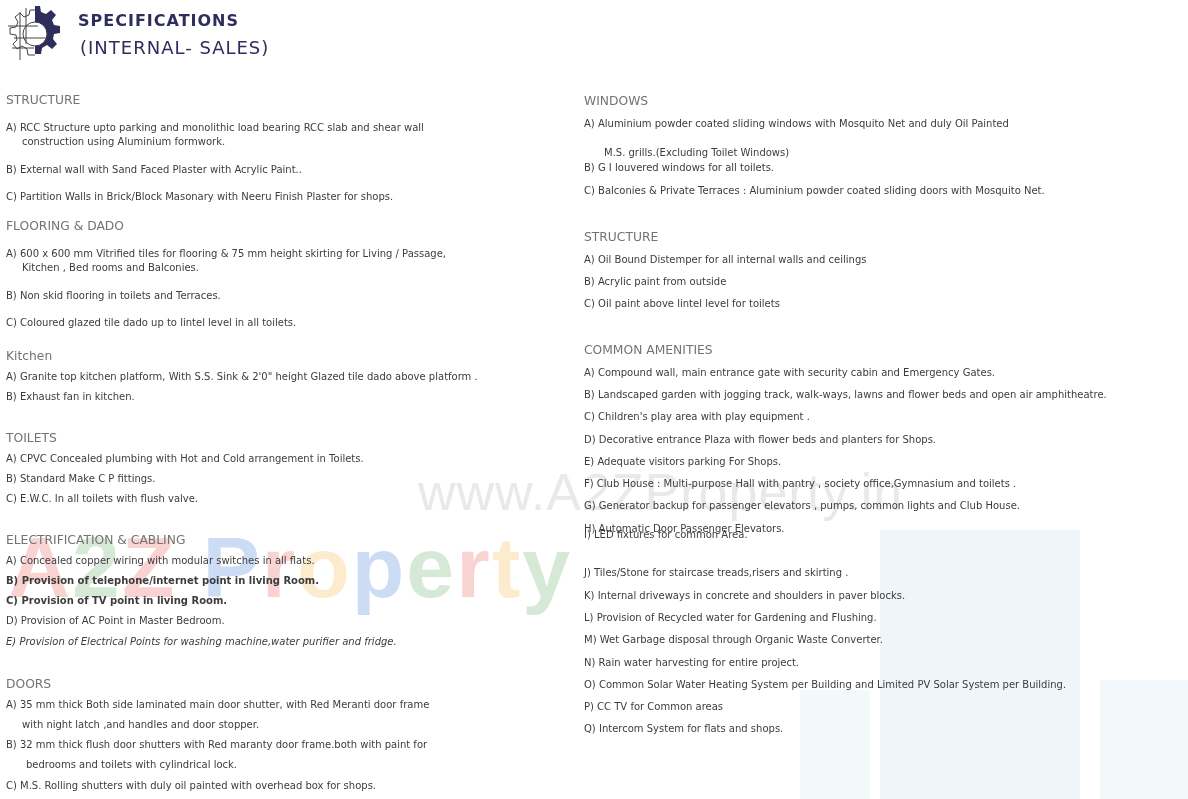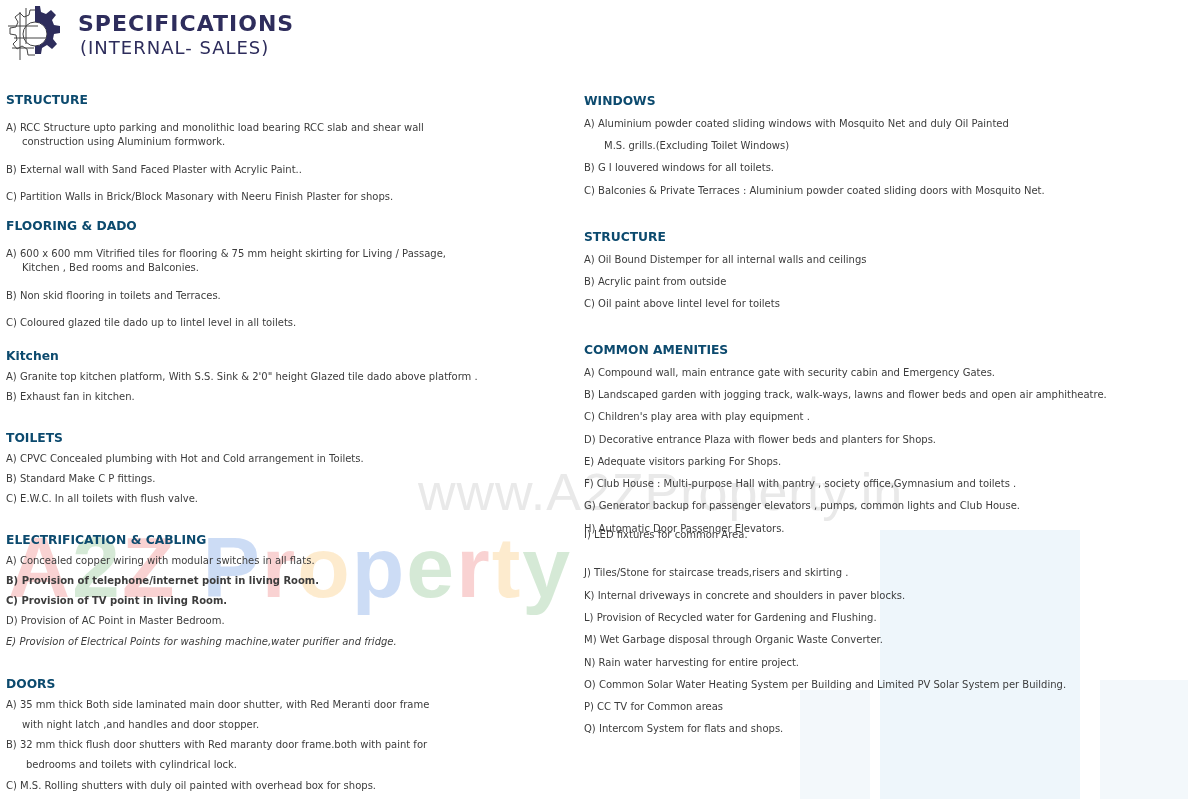--- a/index.html
+++ b/index.html
@@ -21,33 +21,33 @@
     font-size:86px; white-space:nowrap; z-index:0; letter-spacing:2px;
   }
   .wm-brand span { opacity:0.22; }
   .wm-building {
     position:absolute; z-index:0; background:#eef6fb;
   }
   .header { position:absolute; left:4px; top:4px; z-index:2; }
   .logo { position:absolute; left:0; top:0; width:62px; height:62px; }
   .title {
     position:absolute; left:74px; top:7px; white-space:nowrap;
-    font-size:22px; font-weight:bold; color:#2e2d5c; letter-spacing:1px;
+    font-size:16px; font-weight:bold; color:#2e2d5c; letter-spacing:1px;
   }
   .subtitle {
     position:absolute; left:76px; top:33px; white-space:nowrap;
     font-size:18px; color:#2e2d5c; letter-spacing:1px;
   }
   .line {
     position:absolute; white-space:nowrap; z-index:2;
     font-size:10px; color:#3c3c3c; line-height:14px;
   }
   .heading {
     position:absolute; white-space:nowrap; z-index:2;
-    font-size:12.3px; color:#0c4a6e; line-height:15px; font-weight:700;
+    font-size:12.3px; color:#737373; line-height:15px; font-weight:400;
   }
 </style>
 </head>
 <body>
 
 <div class="wm-building" style="left:880px; top:530px; width:200px; height:269px;"></div>
 <div class="wm-building" style="left:800px; top:690px; width:70px; height:109px; background:#f3f8fb;"></div>
 <div class="wm-building" style="left:1100px; top:680px; width:88px; height:119px; background:#f3f8fb;"></div>
 <div class="wm-site">www.A2ZProperty.in</div>
 <div class="wm-brand">
@@ -116,21 +116,21 @@
   <div class="line" style="left:6px; top:698px;">A) 35 mm thick  Both side laminated  main door shutter, with Red Meranti  door frame</div>
   <div class="line" style="left:22px; top:718px;">with night latch ,and handles and door stopper.</div>
   <div class="line" style="left:6px; top:738px;">B) 32 mm thick flush door shutters with  Red maranty door frame.both with paint  for</div>
   <div class="line" style="left:26px; top:758px;">bedrooms and toilets with cylindrical lock.</div>
   <div class="line" style="left:6px; top:779px;">C) M.S. Rolling shutters with duly oil painted with overhead box for shops.</div>
 </div>
 
 <div>
   <div class="heading" style="left:584px; top:94px;">WINDOWS</div>
   <div class="line" style="left:584px; top:117px;">A)  Aluminium powder coated sliding windows with Mosquito Net and duly Oil Painted</div>
-  <div class="line" style="left:604px; top:139px;text-align:right;">M.S. grills.(Excluding Toilet Windows)</div>
+  <div class="line" style="left:604px; top:146px;text-align:right;">M.S. grills.(Excluding Toilet Windows)</div>
   <div class="line" style="left:584px; top:161px;">B) G I louvered windows for all toilets.</div>
   <div class="line" style="left:584px; top:184px;">C) Balconies &amp; Private Terraces : Aluminium powder coated sliding doors with Mosquito Net.</div>
 </div>
 
 <div>
   <div class="heading" style="left:584px; top:230px;">STRUCTURE</div>
   <div class="line" style="left:584px; top:253px;">A) Oil Bound Distemper for all internal walls and ceilings</div>
   <div class="line" style="left:584px; top:275px;">B) Acrylic paint from outside</div>
   <div class="line" style="left:584px; top:297px;">C) Oil paint above lintel level for toilets</div>
 </div>

